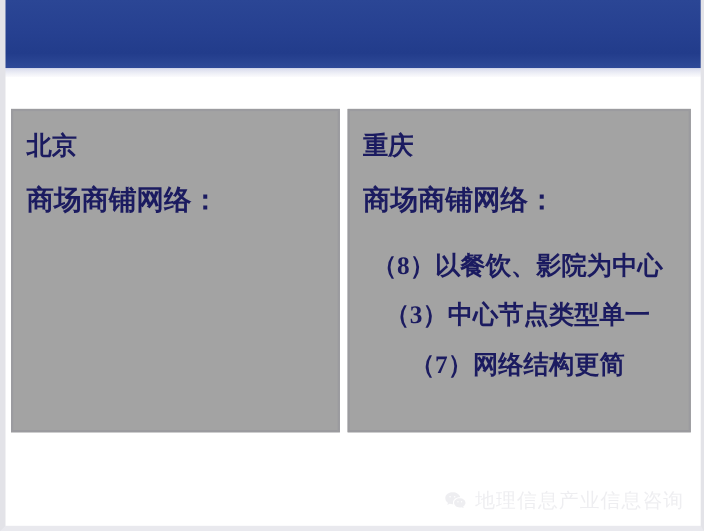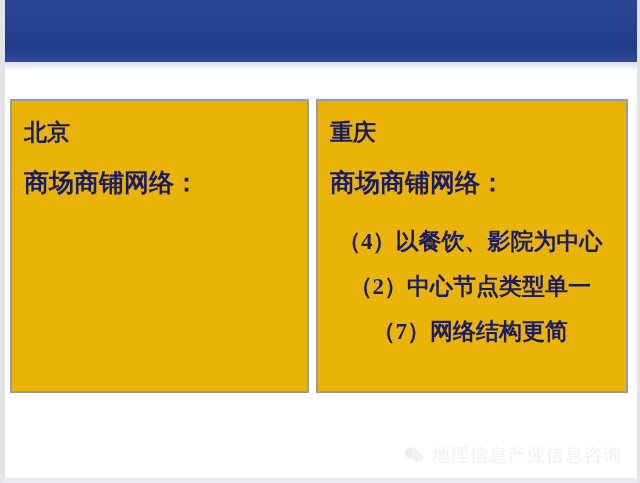--- a/index.html
+++ b/index.html
@@ -74,21 +74,21 @@
     letter-spacing: 1px;
     line-height: 36px;
     white-space: nowrap;
   }
 
   
   .panel {
     position: absolute;
     top: 99px;
     height: 294px;
-    background: #eab308;
+    background: #a3a3a3;
     border: 2px solid #9b9b9f;
     box-sizing: border-box;
     z-index: 3;
   }
   .panel.left  { left: 10px;  width: 299px; }
   .panel.right { left: 316px; width: 312px; text-align: center; }
 
   .panel-inner {
     position: relative;
     width: 100%;
@@ -173,22 +173,22 @@
       <ul class="bullet-list">
       </ul>
     </div>
   </div>
 
   <div class="panel right">
     <div class="panel-inner">
       <div class="panel-city">重庆</div>
       <div class="panel-subtitle">商场商铺网络：</div>
       <ul class="bullet-list">
-        <li class="bullet-item">（4）以餐饮、影院为中心</li>
-        <li class="bullet-item">（2）中心节点类型单一</li>
+        <li class="bullet-item">（8）以餐饮、影院为中心</li>
+        <li class="bullet-item">（3）中心节点类型单一</li>
         <li class="bullet-item">（7）网络结构更简</li>
       </ul>
     </div>
   </div>
 
   <div class="watermark">
     <svg class="wm-icon" viewBox="0 0 32 32">
       <path d="M12.2 5.2C6.9 5.2 2.6 8.7 2.6 13c0 2.5 1.4 4.7 3.6 6.1l-0.9 2.8 3.2-1.6c1.2 0.3 2.4 0.5 3.7 0.5 0.3 0 0.6 0 0.9 0-0.2-0.6-0.3-1.2-0.3-1.9 0-4 3.9-7.2 8.7-7.2 0.3 0 0.6 0 0.9 0C21.6 8 17.4 5.2 12.2 5.2z" fill="#c9c9d2"></path>
       <circle cx="9" cy="11" r="1.1" fill="#ffffff"></circle>
       <circle cx="15" cy="11" r="1.1" fill="#ffffff"></circle>

